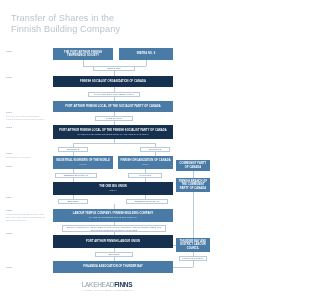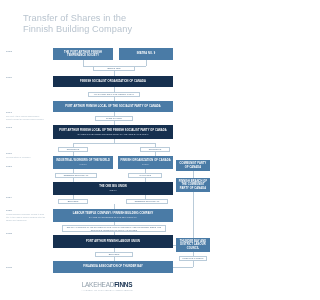--- a/index.html
+++ b/index.html
@@ -11,21 +11,21 @@
   }
   #page {
     position: relative;
     width: 214px; height: 300px;
     background: #ffffff;
   }
 
   
   .title {
     position: absolute;
-    left: 23px; top: 13px;
+    left: 11px; top: 13px;
     width: 150px;
     font-size: 9.2px;
     line-height: 10.6px;
     font-weight: 400;
     color: #b9c4cf;
     letter-spacing: 0.1px;
   }
 
   
   .yearcol { position: absolute; left: 6px; width: 40px; }

